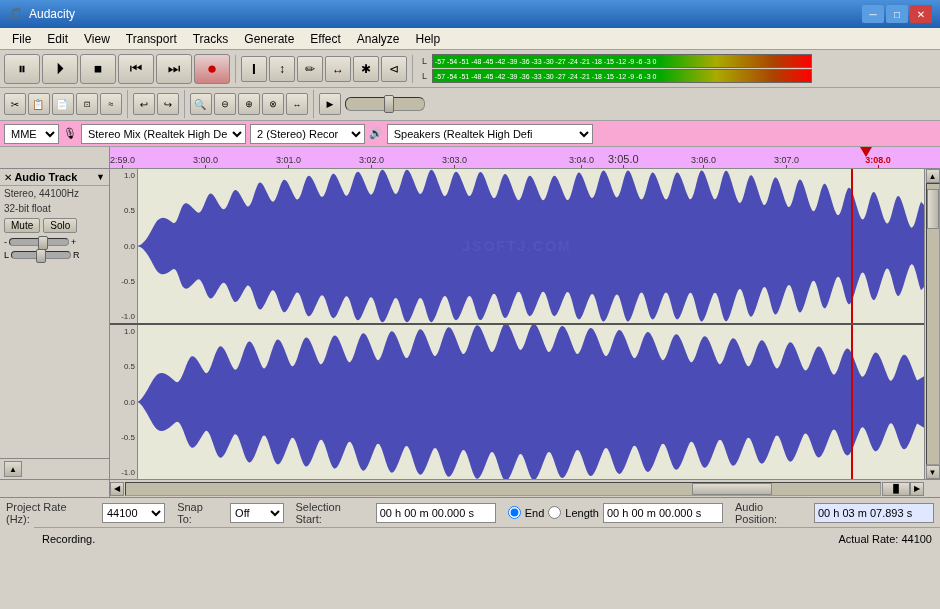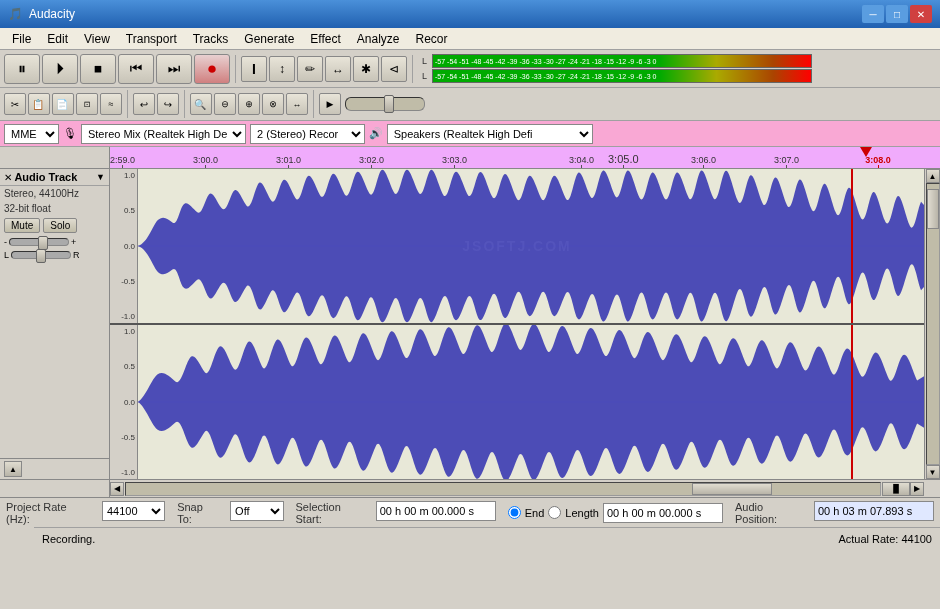--- a/index.html
+++ b/index.html
@@ -47,21 +47,21 @@
     .track-info { padding: 2px 4px; font-size: 10px; color: #333; }
     .track-controls { padding: 2px 4px; display: flex; gap: 3px; }
     .mute-solo-btn { padding: 1px 6px; font-size: 10px; background: linear-gradient(to bottom, #e0dcd0, #c0bca8); border: 1px solid #888; cursor: pointer; border-radius: 2px; }
     .gain-control { display: flex; align-items: center; gap: 2px; font-size: 9px; padding: 2px 4px; }
     .slider-h { width: 60px; height: 8px; background: #aaa; border: 1px inset #888; border-radius: 4px; position: relative; cursor: pointer; }
     .slider-thumb { width: 10px; height: 14px; background: linear-gradient(to bottom, #e0dcd0, #b0aca0); border: 1px solid #666; border-radius: 2px; position: absolute; top: -3px; left: 28px; cursor: pointer; }
     .pan-control { display: flex; align-items: center; gap: 2px; font-size: 9px; padding: 1px 4px; }
 
     
     .bottom-bar { background: #d4d0c8; border-top: 1px solid #888; padding: 2px 6px; display: flex; align-items: center; gap: 12px; min-height: 30px; }
-    .bottom-field { display: flex; align-items: flex-start; gap: 11px; font-size: 11px; }
+    .bottom-field { display: flex; align-items: center; gap: 11px; font-size: 11px; }
     .bottom-label { color: #333; }
     .rate-select { height: 20px; background: white; border: 1px solid #888; font-size: 11px; width: 65px; }
     .snap-select { height: 20px; background: white; border: 1px solid #888; font-size: 11px; width: 55px; }
     .time-input { height: 20px; background: white; border: 1px solid #888; font-size: 11px; width: 120px; padding: 0 3px; }
     .radio-group { display: flex; align-items: center; gap: 4px; }
 
     
     .status-bar { background: #d4d0c8; border-top: 1px solid #a0a0a0; padding: 2px 8px; display: flex; align-items: center; justify-content: space-between; height: 22px; margin-left: 34px; }
     .status-text { font-size: 11px; color: #000; }
     .expand-btn { width: 18px; height: 16px; background: linear-gradient(to bottom, #e0dcd0, #b8b4a8); border: 1px solid #888; display: flex; align-items: center; justify-content: center; font-size: 8px; cursor: pointer; }
@@ -87,21 +87,21 @@
 
 <div class="menu-bar">
   <span class="menu-item">File</span>
   <span class="menu-item">Edit</span>
   <span class="menu-item">View</span>
   <span class="menu-item">Transport</span>
   <span class="menu-item">Tracks</span>
   <span class="menu-item">Generate</span>
   <span class="menu-item">Effect</span>
   <span class="menu-item">Analyze</span>
-  <span class="menu-item">Recor</span>
+  <span class="menu-item">Help</span>
 </div>
 
 <div class="toolbar">
   <div class="transport-btn" style="font-size:16px;">⏸</div>
   <div class="transport-btn" style="font-size:16px;">⏵</div>
   <div class="transport-btn" style="font-size:16px;">⏹</div>
   <div class="transport-btn" style="font-size:14px;">⏮</div>
   <div class="transport-btn" style="font-size:14px;">⏭</div>
   <div class="transport-btn record" style="font-size:16px;color:#cc0000;">⏺</div>
   <div class="toolbar-sep"></div>

